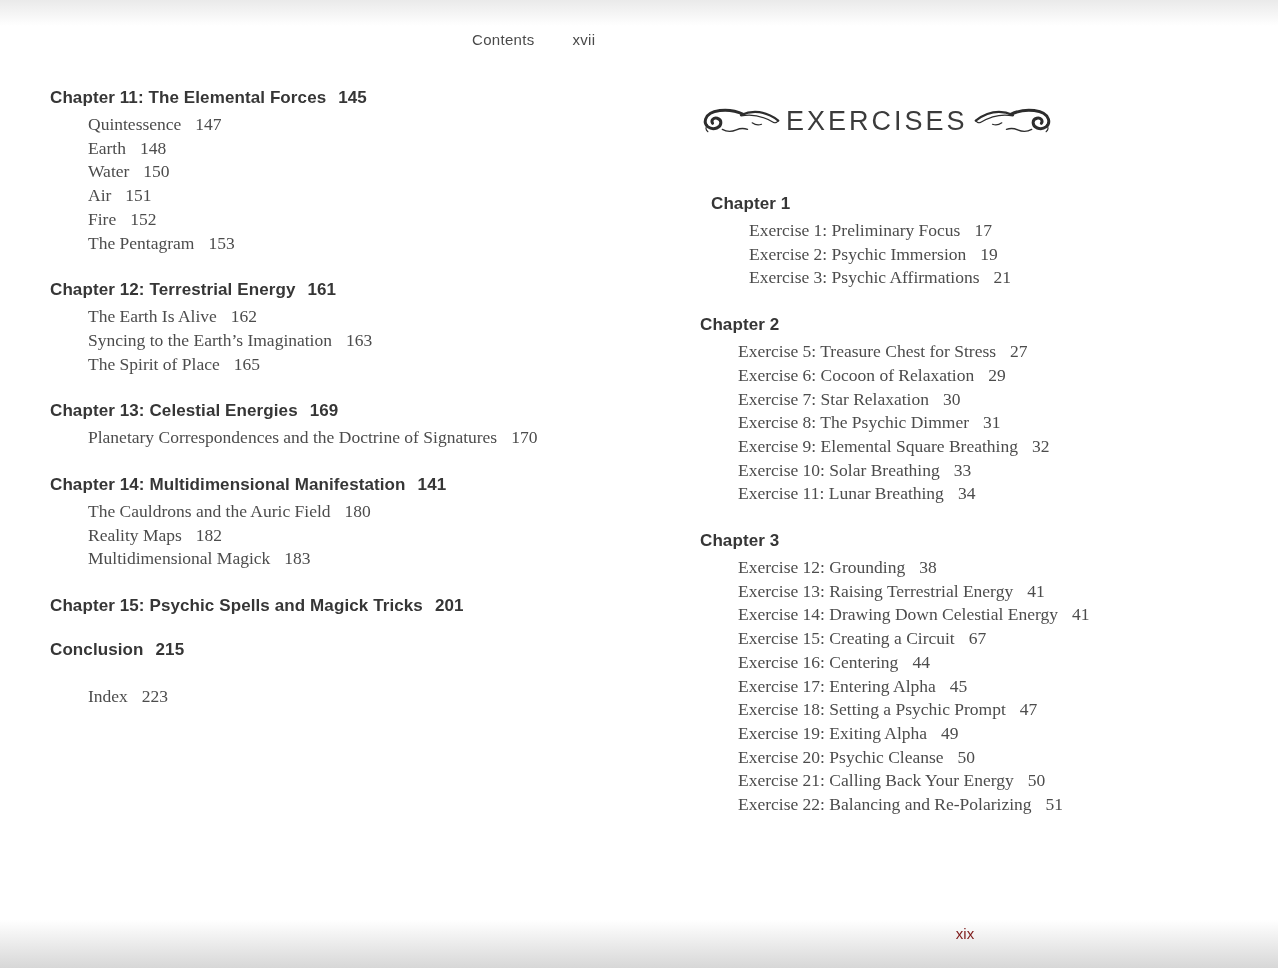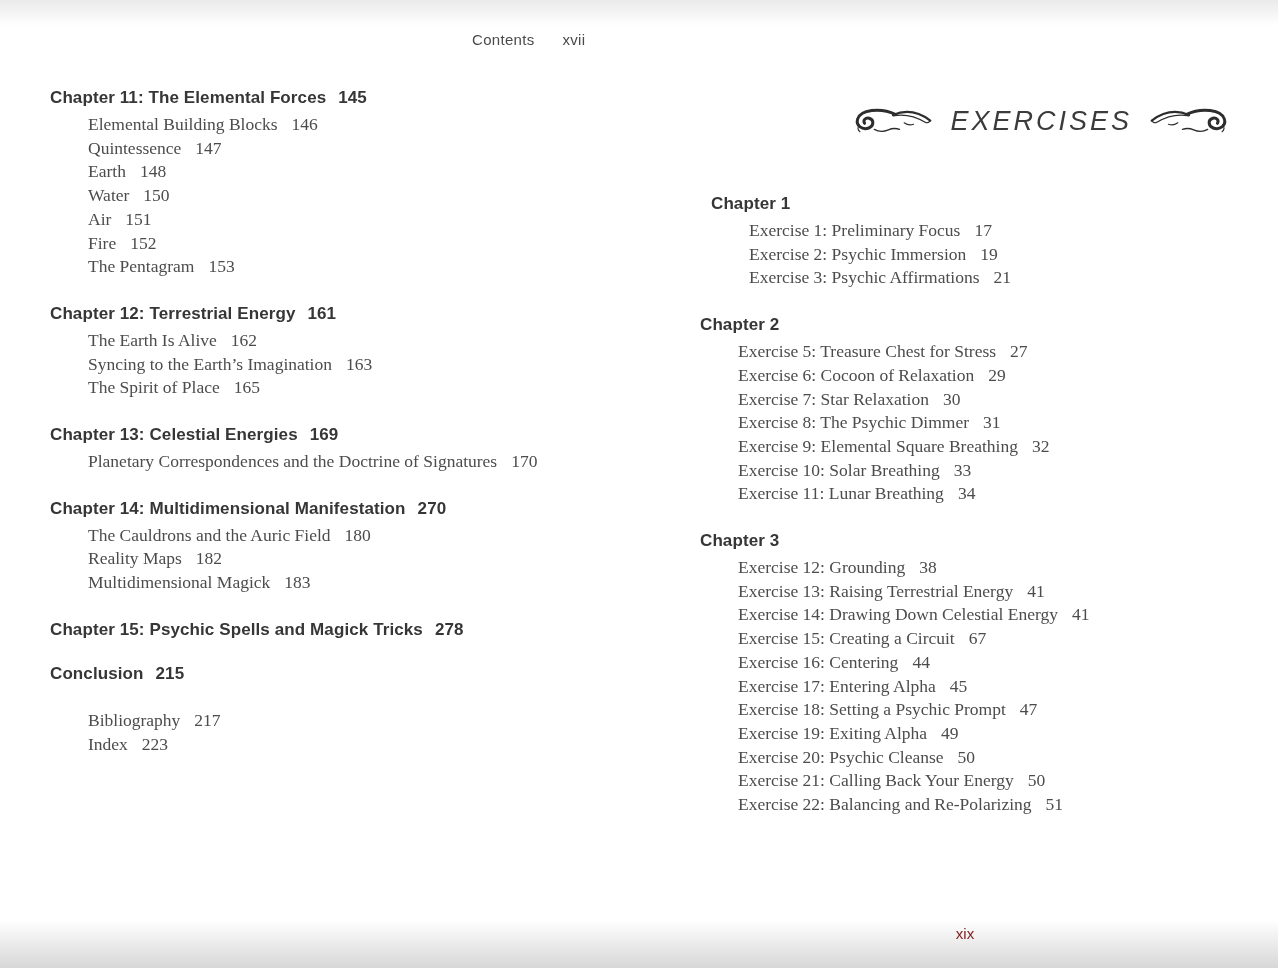--- a/index.html
+++ b/index.html
@@ -21,21 +21,21 @@
     background:linear-gradient(to bottom, #eaeaea 0%, rgba(255,255,255,0) 100%);
   }
   .edge-bottom{
     position:absolute;left:0;bottom:0;width:100%;height:48px;pointer-events:none;
     background:linear-gradient(to top, var(--edge-shade) 0%, rgba(255,255,255,0) 100%);
   }
 
   .running-head{
     position:absolute;top:31px;left:472px;
     font-size:15px;color:var(--ink-muted);letter-spacing:.3px;
-    display:flex;gap:28px;
+    display:flex;gap:38px;
   }
 
   .left-page{
     position:absolute;left:50px;top:73px;width:545px;
   }
   .toc-section{margin-top:26px;}
   .toc-section:first-child{margin-top:16px;}
   .sec-head{
     margin:0;font-size:17px;line-height:18px;font-weight:700;
     color:var(--ink-heading);letter-spacing:.1px;
@@ -46,21 +46,21 @@
   }
   .entry{
     font-family:"Liberation Serif","DejaVu Serif",serif;
     font-size:17.5px;line-height:23.7px;color:var(--ink-body);
     white-space:nowrap;
   }
   .entry-page{margin-left:14px;}
 
   .right-page-header{
     position:absolute;left:700px;top:102px;width:530px;height:38px;
-    display:flex;align-items:center;justify-content:flex-end;gap:16px;font-style:italic;
+    display:flex;align-items:center;justify-content:flex-start;gap:4px;
   }
   .ex-title{
     margin:0;font-size:27px;font-weight:400;letter-spacing:3px;
     color:#3b3b3b;
   }
   .flourish{width:82px;height:30px;display:block;}
   .flourish.mirrored{transform:scaleX(-1);}
 
   .right-page-list{
     position:absolute;left:700px;top:195px;width:540px;
@@ -83,23 +83,20 @@
   <span>Contents</span>
   <span>xvii</span>
 </header>
 
 <main class="left-page" id="leftCol">
   <section class="toc-section">
     <h2 class="sec-head">
       <span class="sec-title">Chapter 11: The Elemental Forces</span><span class="sec-page">145</span>
     </h2>
     <ul class="entries">
-  <li class="entry">
-    <span class="entry-title">Elemental Building Blocks</span><span class="entry-page">146</span>
-  </li>
 
   <li class="entry">
     <span class="entry-title">Quintessence</span><span class="entry-page">147</span>
   </li>
 
   <li class="entry">
     <span class="entry-title">Earth</span><span class="entry-page">148</span>
   </li>
 
   <li class="entry">
@@ -145,57 +142,54 @@
     </h2>
     <ul class="entries">
   <li class="entry">
     <span class="entry-title">Planetary Correspondences and the Doctrine of Signatures</span><span class="entry-page">170</span>
   </li>
 </ul>
   </section>
 
   <section class="toc-section">
     <h2 class="sec-head">
-      <span class="sec-title">Chapter 14: Multidimensional Manifestation</span><span class="sec-page">270</span>
+      <span class="sec-title">Chapter 14: Multidimensional Manifestation</span><span class="sec-page">141</span>
     </h2>
     <ul class="entries">
   <li class="entry">
     <span class="entry-title">The Cauldrons and the Auric Field</span><span class="entry-page">180</span>
   </li>
 
   <li class="entry">
     <span class="entry-title">Reality Maps</span><span class="entry-page">182</span>
   </li>
 
   <li class="entry">
     <span class="entry-title">Multidimensional Magick</span><span class="entry-page">183</span>
   </li>
 </ul>
   </section>
 
   <section class="toc-section">
     <h2 class="sec-head">
-      <span class="sec-title">Chapter 15: Psychic Spells and Magick Tricks</span><span class="sec-page">278</span>
+      <span class="sec-title">Chapter 15: Psychic Spells and Magick Tricks</span><span class="sec-page">201</span>
     </h2>
 
   </section>
 
   <section class="toc-section">
     <h2 class="sec-head">
       <span class="sec-title">Conclusion</span><span class="sec-page">215</span>
     </h2>
 
   </section>
 
   <section class="toc-section">
 
     <ul class="entries">
-  <li class="entry">
-    <span class="entry-title">Bibliography</span><span class="entry-page">217</span>
-  </li>
 
   <li class="entry">
     <span class="entry-title">Index</span><span class="entry-page">223</span>
   </li>
 </ul>
   </section>
 </main>
 
 <div class="right-page-header">
   <svg class="flourish" viewBox="0 0 88 32" fill="none" stroke="#2d2d2d" stroke-linecap="round">

